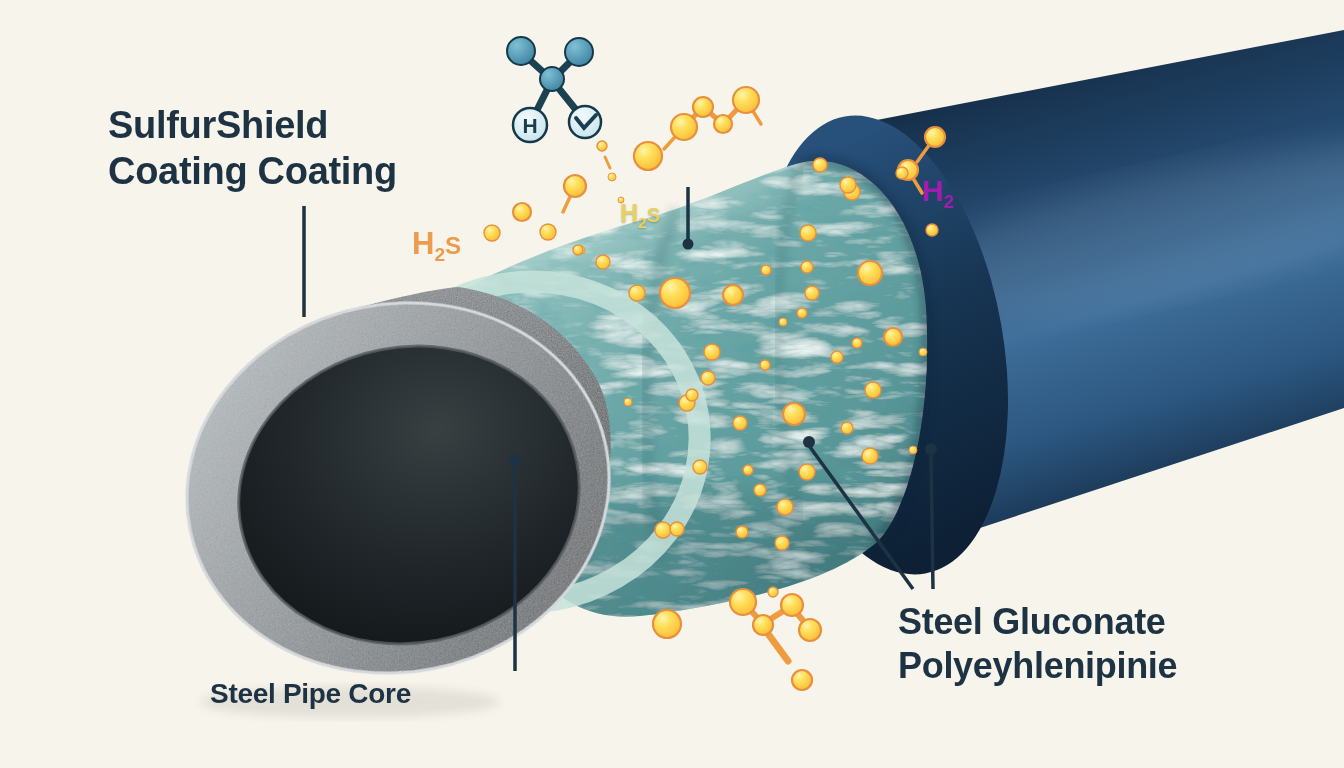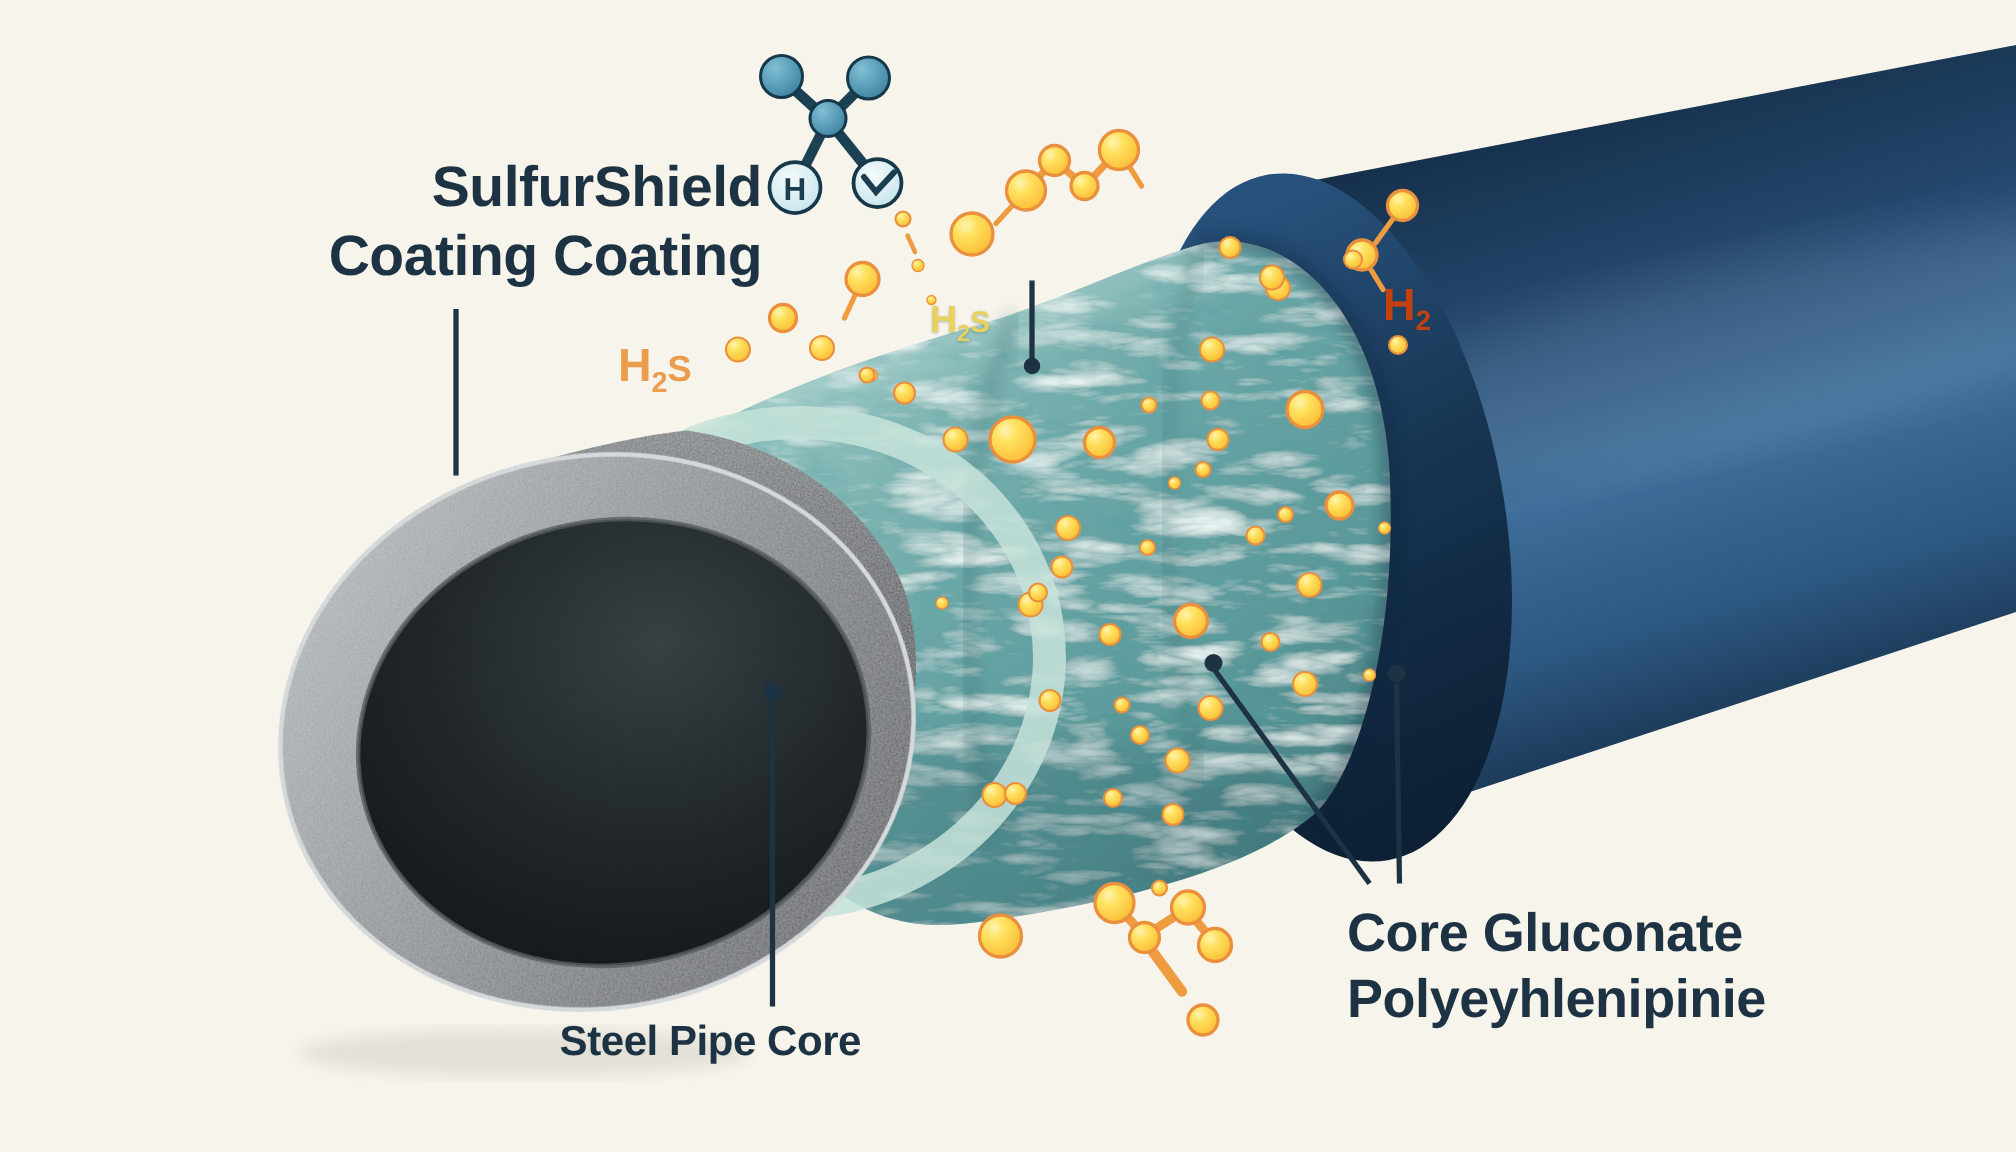--- a/index.html
+++ b/index.html
@@ -1,28 +1,28 @@
 <!DOCTYPE html>
 <html><head>
 <meta charset="utf-8">
 <style>
   html,body{margin:0;padding:0;background:#e8e6df;}
   .stage{position:relative;width:1344px;height:768px;overflow:hidden;
          font-family:"Liberation Sans",sans-serif;background:#f7f4ec;}
   .stage svg{position:absolute;left:0;top:0;}
   .lbl{position:absolute;color:#1d3343;font-weight:bold;letter-spacing:-0.3px;z-index:5;}
-  .lbl.center{text-align:right;}
+  .lbl.center{text-align:left;}
   #lbl-coating{left:108px;top:102px;width:400px;font-size:38px;line-height:1.22;}
   #lbl-core{left:210px;top:678px;width:364px;font-size:28px;}
   #lbl-outer{left:898px;top:600px;width:440px;font-size:36px;line-height:1.22;}
   .gas{position:absolute;font-weight:bold;z-index:5;}
   .gas sub{font-size:0.62em;}
   #gas-h2s-left{left:412px;top:226px;font-size:31px;color:#eb9c4c;}
   #gas-h2s-mid{left:620px;top:199px;font-size:25px;color:#e9d15e;text-shadow:0 1px 2px rgba(40,70,70,.35);}
-  #gas-h2{left:922px;top:174px;font-size:30px;color:#c2410c;margin-top:13px;}
+  #gas-h2{left:922px;top:174px;font-size:30px;color:#a21caf;}
 </style>
 </head>
 <body>
 
 <div class="stage">
 
 <svg width="1344" height="768" viewBox="0 0 1344 768">
   <defs>
     <linearGradient id="gBlue" gradientUnits="userSpaceOnUse" x1="1060" y1="70" x2="1190" y2="520">
       <stop offset="0" stop-color="#16304b"></stop>
@@ -249,20 +249,20 @@
 </svg>
 
 <div class="lbl center" id="lbl-coating">
   <div>SulfurShield</div>
   <div>Coating Coating</div>
 </div>
 <div class="lbl center" id="lbl-core">
   <span>Steel Pipe Core</span>
 </div>
 <div class="lbl" id="lbl-outer">
-  <div>Core Gluconate</div>
+  <div>Steel Gluconate</div>
   <div>Polyeyhlenipinie</div>
 </div>
 <div class="gas" id="gas-h2s-left"><span>H</span><sub>2</sub><span style="font-size:0.78em">S</span></div>
 <div class="gas" id="gas-h2s-mid"><span>H</span><sub>2</sub><span style="font-size:0.8em">S</span></div>
 <div class="gas" id="gas-h2"><span>H</span><sub>2</sub></div>
 
 </div>
 
 </body></html>

